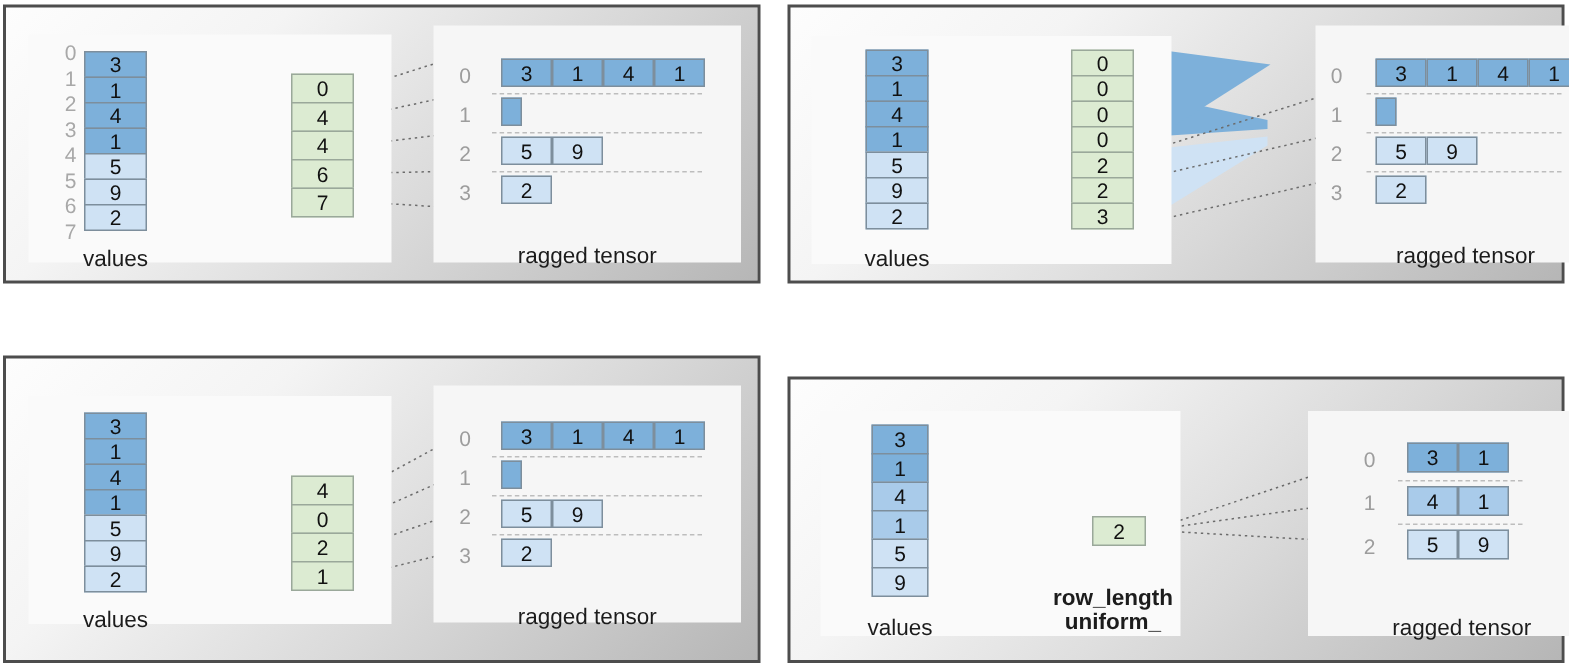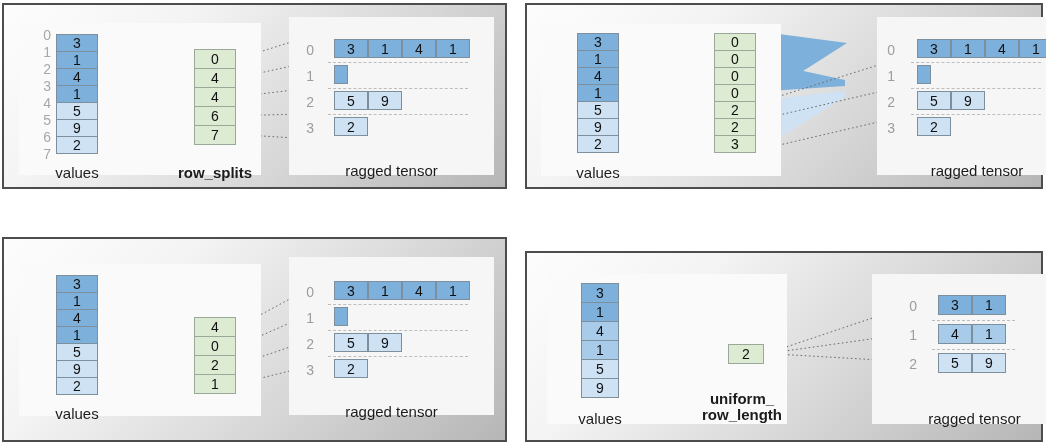--- a/index.html
+++ b/index.html
@@ -116,21 +116,20 @@
       <div class="idx" style="left:33px;top:125px;">6</div>
       <div class="idx" style="left:33px;top:142px;">7</div>
       <div class="col" style="left:190px;top:44px;">
         <div class="cell green" style="left:0px;top:0px;width:42px;height:20px;">0</div>
         <div class="cell green" style="left:0px;top:19px;width:42px;height:20px;">4</div>
         <div class="cell green" style="left:0px;top:38px;width:42px;height:20px;">4</div>
         <div class="cell green" style="left:0px;top:57px;width:42px;height:20px;">6</div>
         <div class="cell green" style="left:0px;top:76px;width:42px;height:20px;">7</div>
       </div>
       <div class="caption" style="left:40px;top:160px;width:66px;">values</div>
-      <div class="caption bold" style="left:150px;top:160px;width:122px;">row_splits</div>
       <div class="caption" style="left:285px;top:158px;width:205px;">ragged tensor</div>
       <div class="rt" style="left:0;top:0;">
         <div class="rlabel" style="left:298px;top:38px;">0</div>
         <div class="rtcell" style="left:330px;top:34px;width:34px;height:19px;background:#7db0da;">3</div>
         <div class="rtcell" style="left:364px;top:34px;width:34px;height:19px;background:#7db0da;">1</div>
         <div class="rtcell" style="left:398px;top:34px;width:34px;height:19px;background:#7db0da;">4</div>
         <div class="rtcell" style="left:432px;top:34px;width:34px;height:19px;background:#7db0da;">1</div>
         <div class="dash" style="left:324px;top:56.5px;width:140px;"></div>
         <div class="rlabel" style="left:298px;top:64px;">1</div>
         <div class="rtcell" style="left:330px;top:60px;width:14px;height:19px;background:#7db0da;"></div>
@@ -280,22 +279,22 @@
         <div class="cell" style="left:0px;top:38px;width:38px;height:20px;background:#a9cbea;">4</div>
         <div class="cell" style="left:0px;top:57px;width:38px;height:20px;background:#a9cbea;">1</div>
         <div class="cell" style="left:0px;top:76px;width:38px;height:20px;background:#cfe2f4;">5</div>
         <div class="cell" style="left:0px;top:95px;width:38px;height:20px;background:#cfe2f4;">9</div>
       </div>
       <div class="col" style="left:201px;top:91px;">
         <div class="cell green" style="left:0px;top:0px;width:36px;height:20px;">2</div>
       </div>
       <div class="caption" style="left:42px;top:158px;width:62px;">values</div>
       <div class="caption bold" style="left:150px;top:138px;width:130px;">
+        <div>row_length</div>
         <div>uniform_</div>
-        <div>row_length</div>
       </div>
       <div class="caption" style="left:345px;top:158px;width:205px;">ragged tensor</div>
       <div class="rt" style="left:0;top:0;">
         <div class="rlabel" style="left:378px;top:46px;">0</div>
         <div class="rtcell" style="left:411px;top:42px;width:34px;height:20px;background:#7db0da;">3</div>
         <div class="rtcell" style="left:445px;top:42px;width:34px;height:20px;background:#7db0da;">1</div>
         <div class="dash" style="left:405px;top:66.5px;width:83px;"></div>
         <div class="rlabel" style="left:378px;top:75px;">1</div>
         <div class="rtcell" style="left:411px;top:71px;width:34px;height:20px;background:#a9cbea;">4</div>
         <div class="rtcell" style="left:445px;top:71px;width:34px;height:20px;background:#a9cbea;">1</div>

